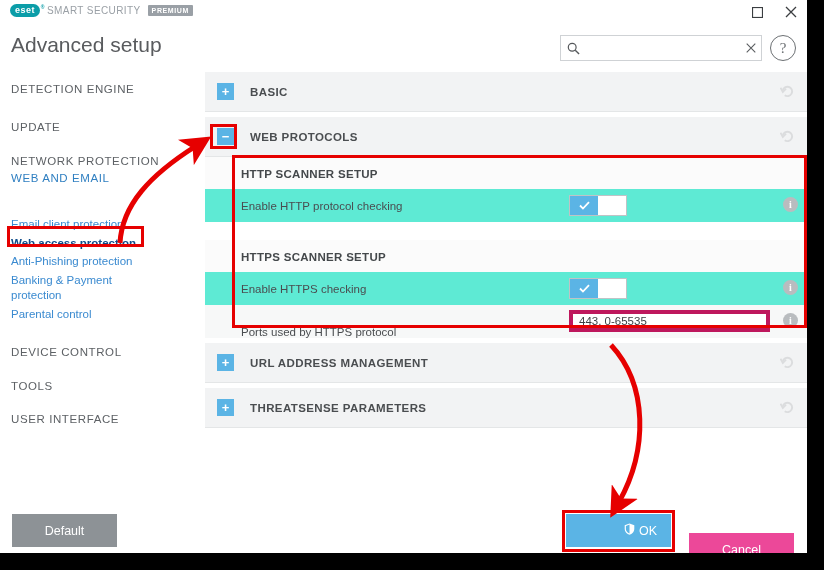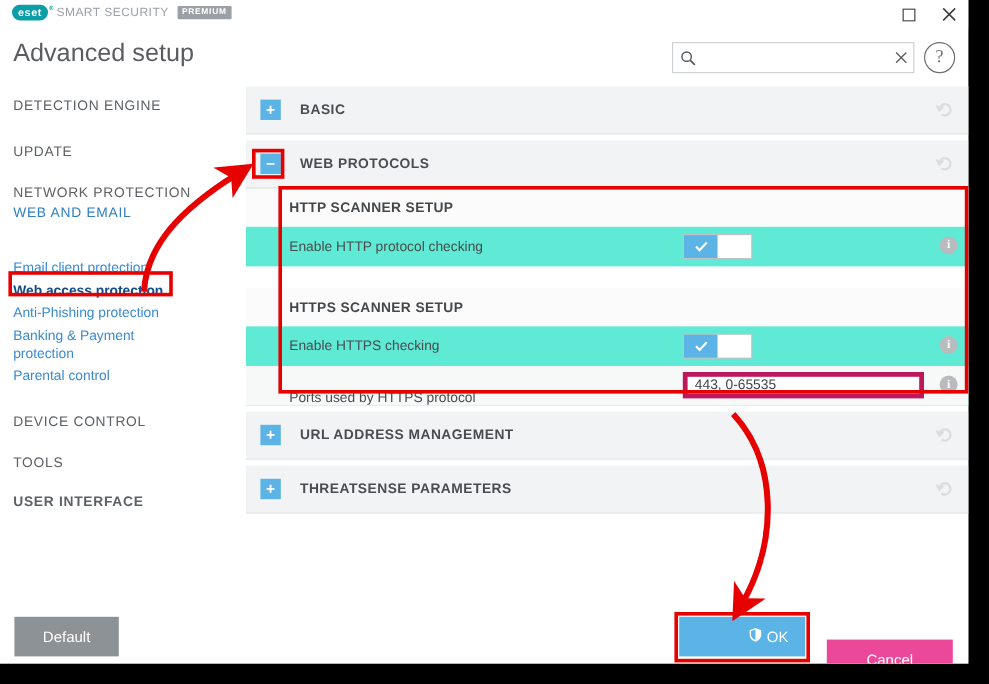--- a/index.html
+++ b/index.html
@@ -213,21 +213,21 @@
   }
   .btn {
     position: absolute;
     height: 33px;
     border: none;
     font-size: 12.5px;
     font-family: "Liberation Sans", sans-serif;
     cursor: pointer;
     color: #ffffff;
   }
-  #btn-default { left: 12px; top: 11px; width: 87px; background: #8d9296; }
+  #btn-default { left: 12px; top: 11px; width: 105px; background: #8d9296; }
   #btn-ok {
     left: 566px; top: 11px; width: 105px; background: #5bb4e5;
     display:flex; align-items:center; justify-content:center; gap:4px;padding-left:44px;
   }
   #btn-cancel { left: 689px; top: 11px; width: 105px; background: #ec4899; margin-top: 19px; }
   
   .anno-box {
     position: absolute;
     border: 3px solid #e60000;
     pointer-events: none;
@@ -288,21 +288,21 @@
         <div class="nav-top" style="position: absolute; top: 49px; left: 0px;">UPDATE</div>
         <div class="nav-top" style="position: absolute; top: 83px; left: 0px;">NETWORK PROTECTION</div>
         <div class="nav-top active" style="position: absolute; top: 100px; left: 0px;">WEB AND EMAIL</div>
         <div class="nav-sub" style="position: absolute; top: 146px; left: 0px;">Email client protection</div>
         <div class="nav-sub selected" style="position: absolute; top: 165px; left: 0px;">Web access protection</div>
         <div class="nav-sub" style="position: absolute; top: 183px; left: 0px;">Anti-Phishing protection</div>
         <div class="nav-sub" style="position: absolute; top: 201px; left: 0px; width: 120px; line-height: 15px;">Banking &amp; Payment protection</div>
         <div class="nav-sub" style="position: absolute; top: 236px; left: 0px;">Parental control</div>
         <div class="nav-top" style="position: absolute; top: 274px; left: 0px;">DEVICE CONTROL</div>
         <div class="nav-top" style="position: absolute; top: 308px; left: 0px;">TOOLS</div>
-        <div class="nav-top" style="position: absolute; top: 341px; left: 0px; font-weight: bold;">USER INTERFACE</div>
+        <div class="nav-top" style="position: absolute; top: 341px; left: 0px;">USER INTERFACE</div>
       </div>
 
     <div id="content">
         <div class="section-row">
           <div class="expander">+</div>
           <div class="section-label">BASIC</div>
           <span class="revert-ico"><svg width="15" height="15" viewBox="0 0 16 16">
               <path d="M3 7 A5 5 0 1 1 5 12" stroke="#4a4d50" stroke-width="2" fill="none"></path>
               <path d="M0.5 4 L3 8.5 L6.5 5" stroke="#4a4d50" stroke-width="2" fill="none"></path>
             </svg></span>

